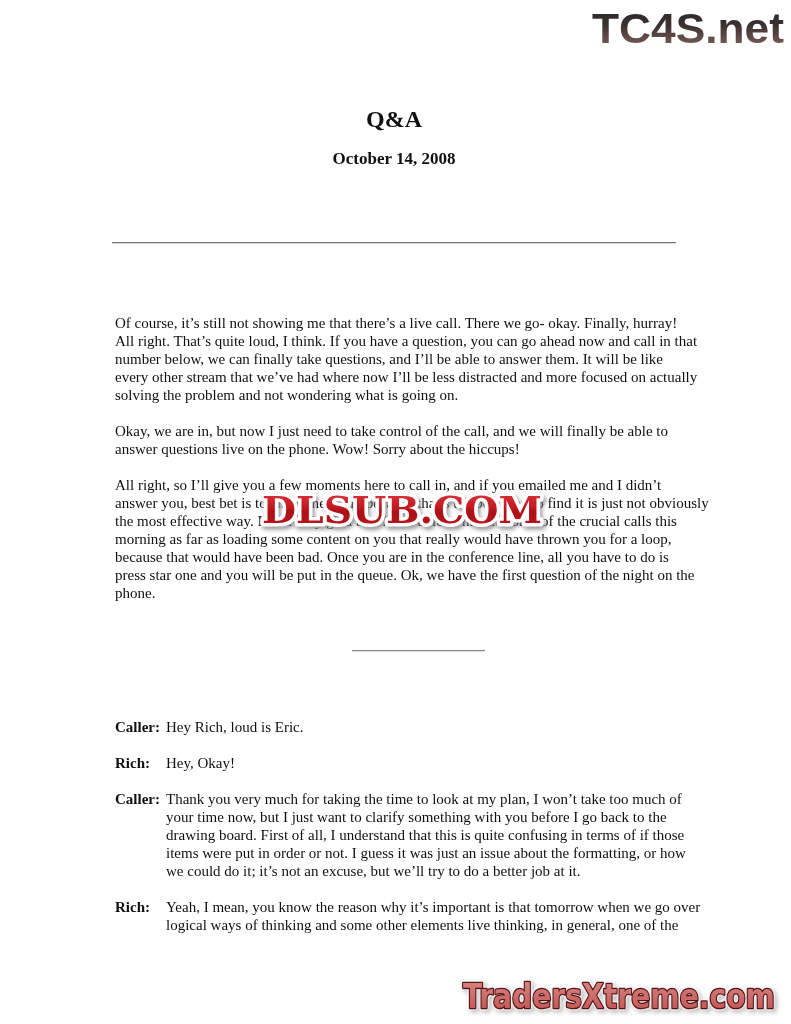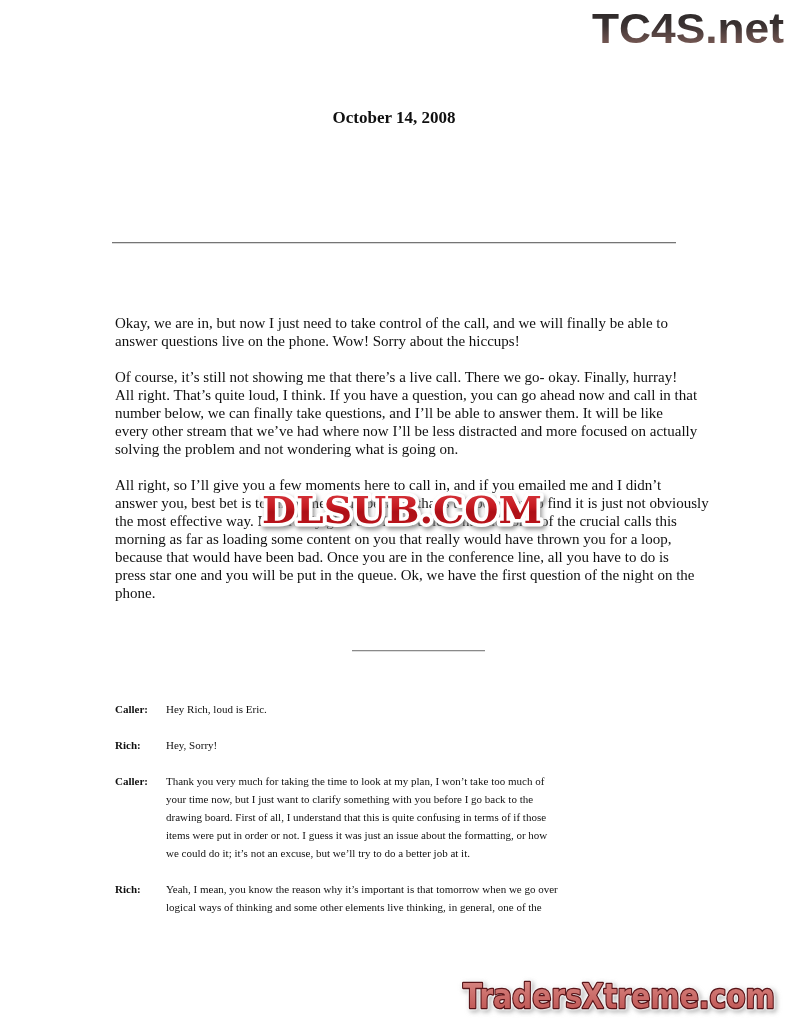--- a/index.html
+++ b/index.html
@@ -23,22 +23,22 @@
   }
   .divider-short {
     position:absolute; top:650px; left:352px; width:133px; height:1px;
     background:#8a8a8a; box-shadow:0 1px 0 #dedede;
   }
 
   .content { position:absolute; top:314px; left:115px; width:615px;
              font-size:15px; line-height:18px; }
   .para { margin:0 0 18px; white-space:pre-line; }
 
-  .dialogue { position:absolute; top:700px; left:115px; width:625px;
-              font-size:11px; line-height:18px; }
+  .dialogue { position:absolute; top:718px; left:115px; width:625px;
+              font-size:15px; line-height:18px; }
   .entry   { display:flex; margin:0 0 18px; }
   .speaker { flex:0 0 51px; font-weight:bold; }
   .speech  { flex:1; white-space:pre-line; }
 
   
   .dlsub { position:absolute; left:252px; top:482px;
            filter:drop-shadow(2px 3px 2px rgba(120,120,120,0.75)); }
 
   
   .tx-logo { position:absolute; top:974px; right:2px;
@@ -55,33 +55,34 @@
       <linearGradient id="tc4s-grad" x1="0" y1="0" x2="0" y2="1">
         <stop offset="0" stop-color="#262626"></stop>
         <stop offset="0.45" stop-color="#3b3232"></stop>
         <stop offset="1" stop-color="#8f6962"></stop>
       </linearGradient>
     </defs>
     <text x="100" y="35" text-anchor="middle" font-family="'Liberation Sans', sans-serif" font-weight="bold" font-size="43" textLength="192" lengthAdjust="spacingAndGlyphs" fill="url(#tc4s-grad)">TC4S.net</text>
   </svg>
 
   <div class="title-block">
+    <h2 class="doc-subtitle">Q&amp;A</h2>
     <div class="doc-date">October 14, 2008</div>
   </div>
 
   <div class="divider-long"></div>
 
   <div class="content">
-    <p class="para">Okay, we are in, but now I just need to take control of the call, and we will finally be able to
-answer questions live on the phone. Wow! Sorry about the hiccups!</p>
     <p class="para">Of course, it’s still not showing me that there’s a live call. There we go- okay. Finally, hurray!
 All right. That’s quite loud, I think. If you have a question, you can go ahead now and call in that
 number below, we can finally take questions, and I’ll be able to answer them. It will be like
 every other stream that we’ve had where now I’ll be less distracted and more focused on actually
 solving the problem and not wondering what is going on.</p>
+    <p class="para">Okay, we are in, but now I just need to take control of the call, and we will finally be able to
+answer questions live on the phone. Wow! Sorry about the hiccups!</p>
     <p class="para">All right, so I’ll give you a few moments here to call in, and if you emailed me and I didn’t
 answer you, best bet is to email me again because that’s the best way to find it is just not obviously
 the most effective way. I am really glad that I was able to handle some of the crucial calls this
 morning as far as loading some content on you that really would have thrown you for a loop,
 because that would have been bad. Once you are in the conference line, all you have to do is
 press star one and you will be put in the queue. Ok, we have the first question of the night on the
 phone.</p>
   </div>
 
   <svg class="dlsub" width="300" height="58" viewBox="0 0 300 58" style="overflow:visible">
@@ -98,21 +99,21 @@
 
   <div class="divider-short"></div>
 
   <div class="dialogue">
     <div class="entry">
       <span class="speaker">Caller:</span>
       <div class="speech">Hey Rich, loud is Eric.</div>
     </div>
     <div class="entry">
       <span class="speaker">Rich:</span>
-      <div class="speech">Hey, Sorry!</div>
+      <div class="speech">Hey, Okay!</div>
     </div>
     <div class="entry">
       <span class="speaker">Caller:</span>
       <div class="speech">Thank you very much for taking the time to look at my plan, I won’t take too much of
 your time now, but I just want to clarify something with you before I go back to the
 drawing board. First of all, I understand that this is quite confusing in terms of if those
 items were put in order or not. I guess it was just an issue about the formatting, or how
 we could do it; it’s not an excuse, but we’ll try to do a better job at it.</div>
     </div>
     <div class="entry">

